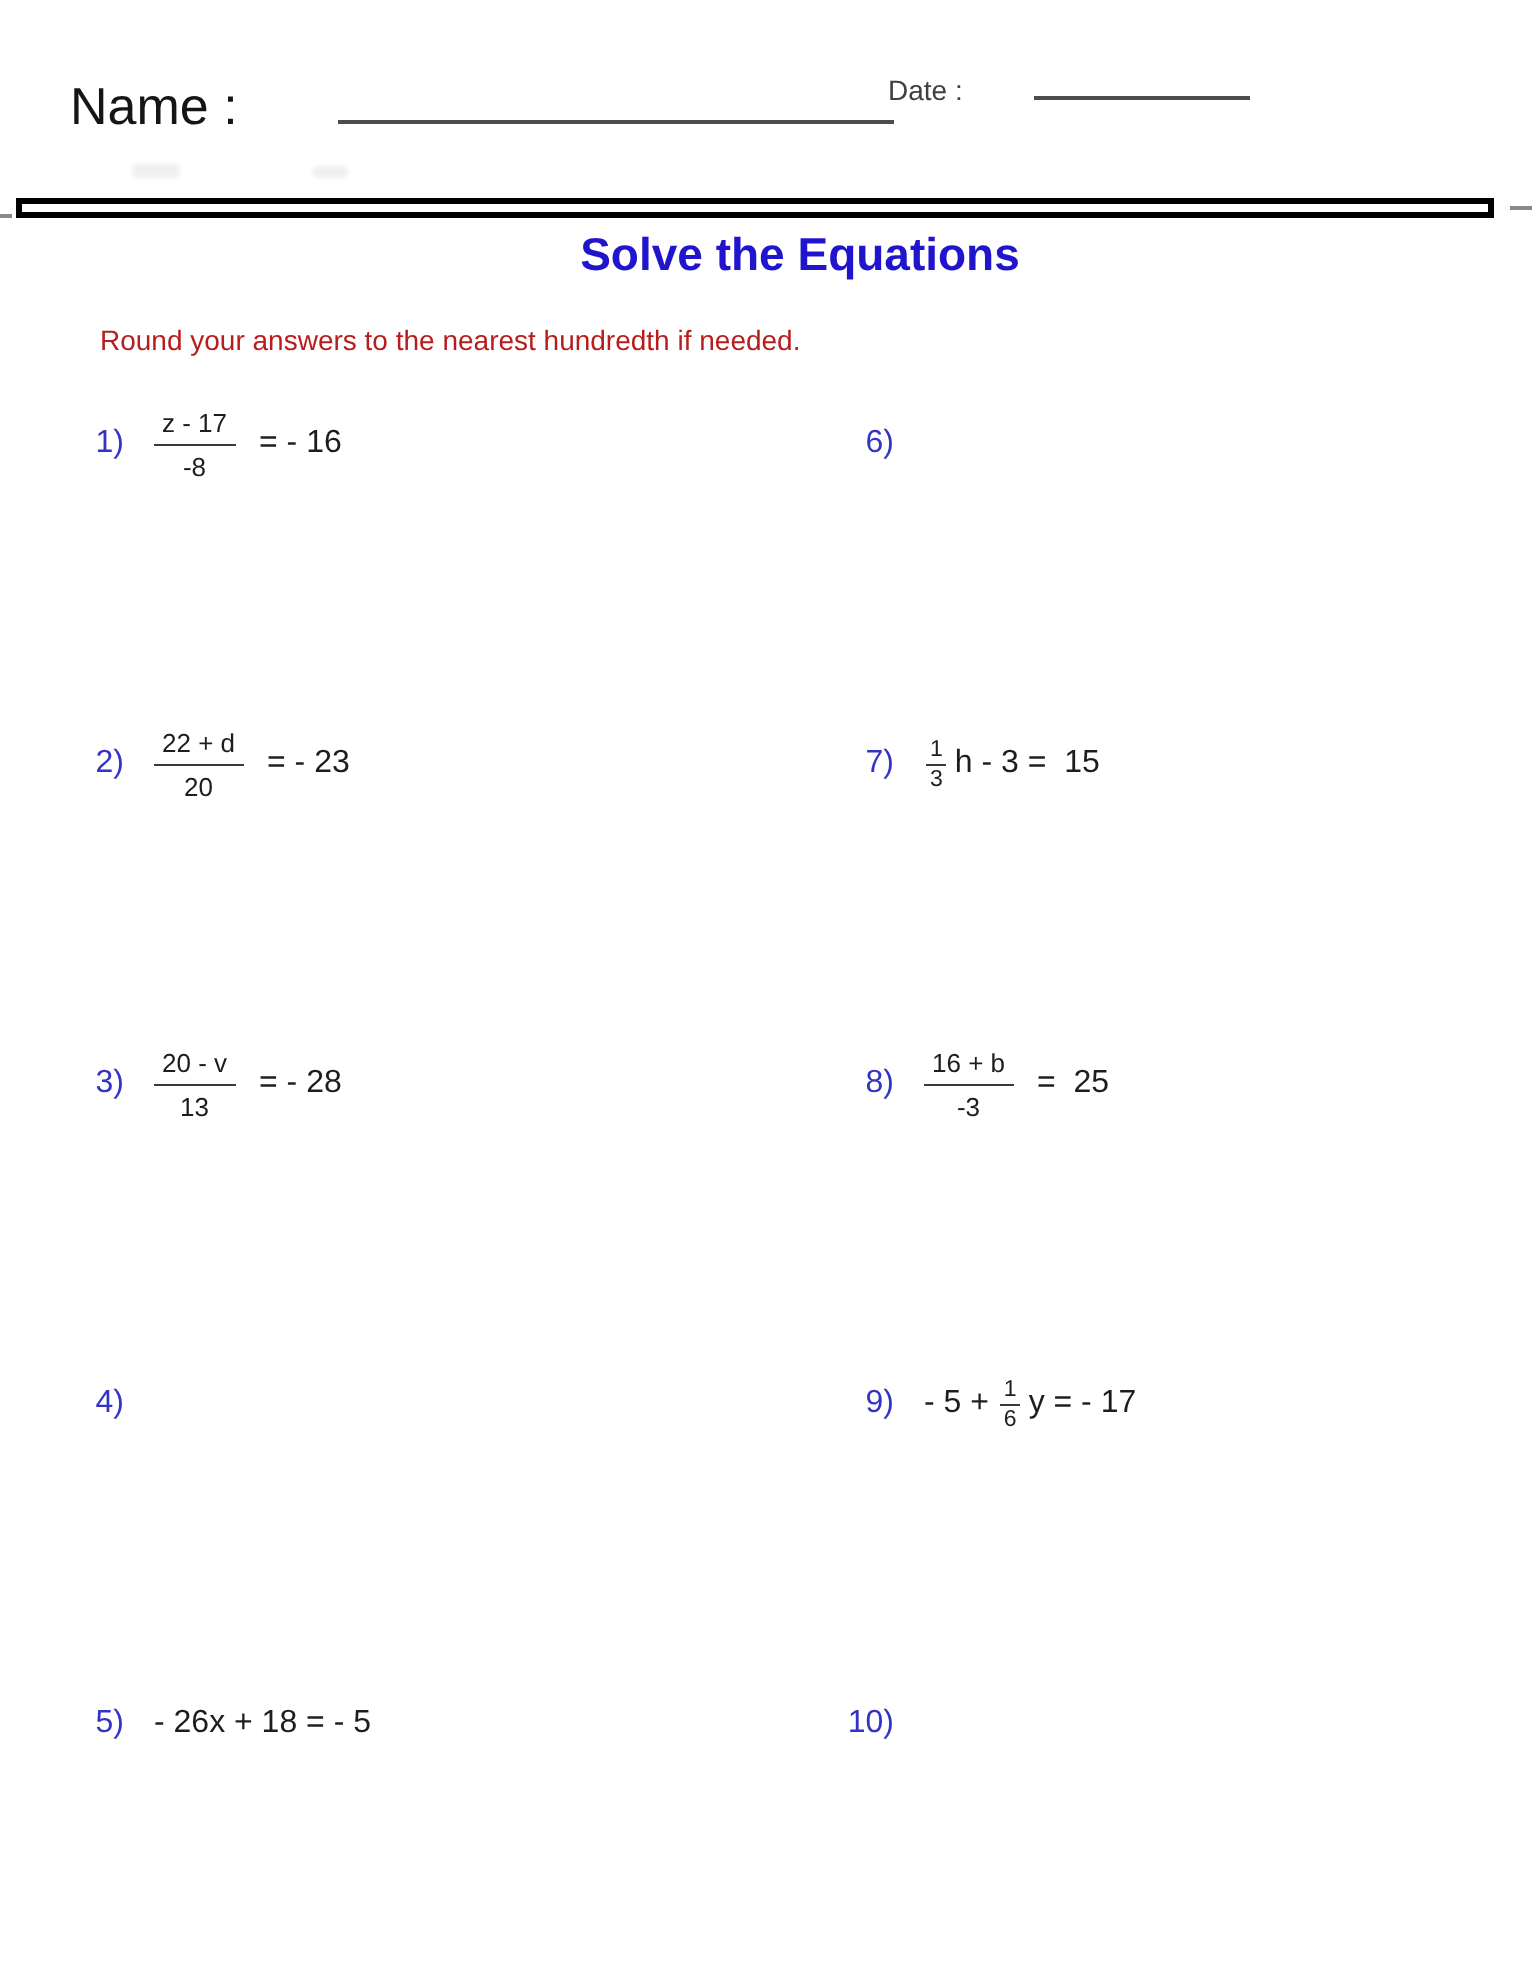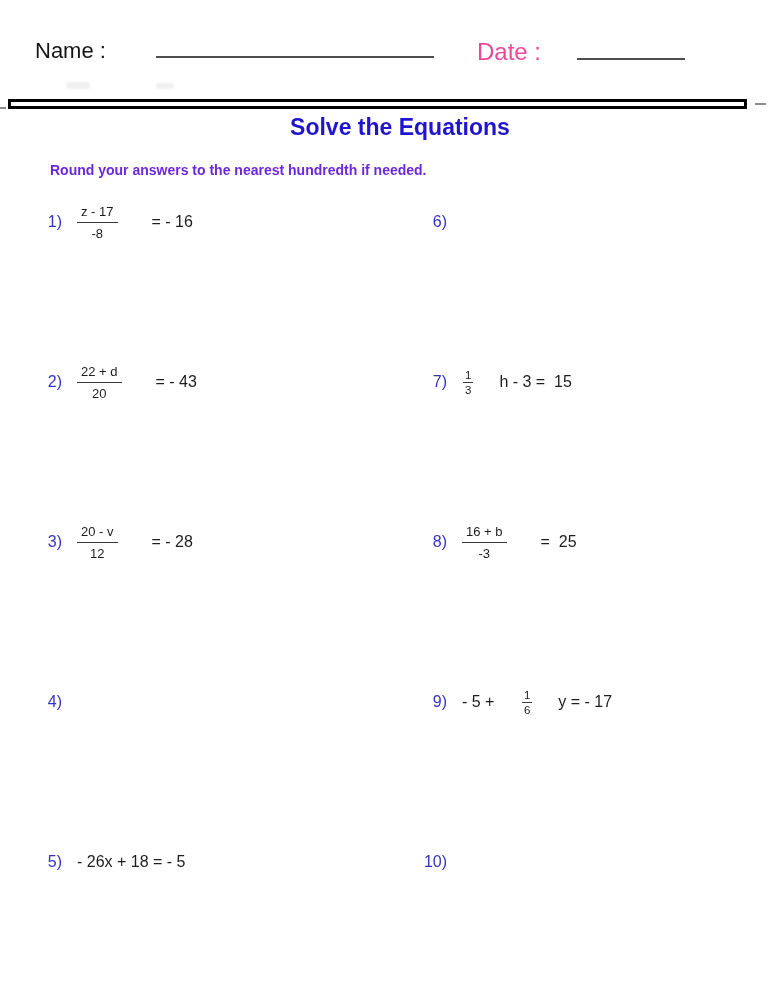--- a/index.html
+++ b/index.html
@@ -1,50 +1,50 @@
 <!DOCTYPE html>
 <html><head>
 <meta charset="utf-8">
 <style>
   html,body{margin:0;padding:0;background:#fff;}
   .page{
     position:relative;width:768px;height:994px;background:#ffffff;
     font-family:"Liberation Sans",sans-serif;overflow:hidden;
   }
   
-  .name-field{position:absolute;left:35px;top:34px;font-size:22px;color:#151515;white-space:nowrap;}
-  .date-field{position:absolute;left:477px;top:34px;font-size:24px;color:#ec4899;white-space:nowrap;}
+  .name-field{position:absolute;left:35px;top:34px;font-size:26px;color:#151515;white-space:nowrap;}
+  .date-field{position:absolute;left:444px;top:34px;font-size:14px;color:#404040;white-space:nowrap;}
   .write-line{display:inline-block;height:1em;border-bottom:2px solid #4d4d4d;vertical-align:baseline;}
   .name-line{width:278px;margin-left:50px;}
   .date-line{width:108px;margin-left:36px;}
   .smudge{position:absolute;background:#e3e3e3;opacity:.55;border-radius:3px;filter:blur(1px);}
   .smudge.a{left:66px;top:82px;width:24px;height:7px;}
   .smudge.b{left:156px;top:83px;width:18px;height:6px;}
   
   .rule-wrap{position:absolute;left:0;top:99px;width:768px;height:12px;}
   .rule{position:absolute;left:8px;right:21px;top:0;height:10px;
         box-sizing:border-box;background:#ffffff;border:3px solid #000;}
   .end-dash{position:absolute;height:2px;background:#8a8a8a;}
   .end-dash.left{left:0;top:8px;width:6px;}
   .end-dash.right{right:2px;top:4px;width:11px;}
   
   .title{position:absolute;left:16px;top:114px;width:100%;margin:0;text-align:center;
          font-size:23px;font-weight:bold;color:#2015cd;letter-spacing:0px;}
   .instruction{position:absolute;left:50px;top:162px;margin:0;
-         font-size:14px;font-weight:bold;color:#6d28d9;}
+         font-size:14px;font-weight:normal;color:#b91c1c;}
   
   .problems{
     position:absolute;left:0;top:196px;width:768px;
     display:grid;grid-template-columns:384px 384px;
     grid-template-rows:repeat(5,52px);grid-auto-flow:column;row-gap:108px;
   }
   .cell{display:flex;align-items:center;padding-left:34px;box-sizing:border-box;}
   .cell:nth-child(n+6){padding-left:35px;}
   .pnum{width:28px;flex-shrink:0;text-align:right;font-size:16px;color:#3434c4;}
-  .eq{display:flex;align-items:center;margin-left:15px;font-size:16px;color:#1d1d1d;gap:22px;}
+  .eq{display:flex;align-items:center;margin-left:15px;font-size:16px;color:#1d1d1d;}
   .eq .t{white-space:pre;}
   .frac{display:inline-flex;flex-direction:column;align-items:center;margin-right:12px;}
   .frac .num{font-size:13px;padding:1px 4px 3px;border-bottom:1.5px solid #3a3a3a;white-space:pre;}
   .frac .den{font-size:13px;padding-top:3px;white-space:pre;}
   .frac.small{margin-right:4px;margin-left:1px;}
   .frac.small .num{font-size:11.5px;padding:0 2px 1px;border-bottom:1.3px solid #3a3a3a;}
   .frac.small .den{font-size:11.5px;padding-top:1px;}
 </style>
 </head>
 <body>
@@ -81,29 +81,29 @@
           <span class="t">= - 16</span>
         </span>
       </div>
       <div class="cell">
         <span class="pnum">2)</span>
         <span class="eq">
           <span class="frac">
             <span class="num">22 + d</span>
             <span class="den">20</span>
           </span>
-          <span class="t">= - 43</span>
+          <span class="t">= - 23</span>
         </span>
       </div>
       <div class="cell">
         <span class="pnum">3)</span>
         <span class="eq">
           <span class="frac">
             <span class="num">20 - v</span>
-            <span class="den">12</span>
+            <span class="den">13</span>
           </span>
           <span class="t">= - 28</span>
         </span>
       </div>
       <div class="cell">
         <span class="pnum">4)</span>
       </div>
       <div class="cell">
         <span class="pnum">5)</span>
         <span class="eq">

